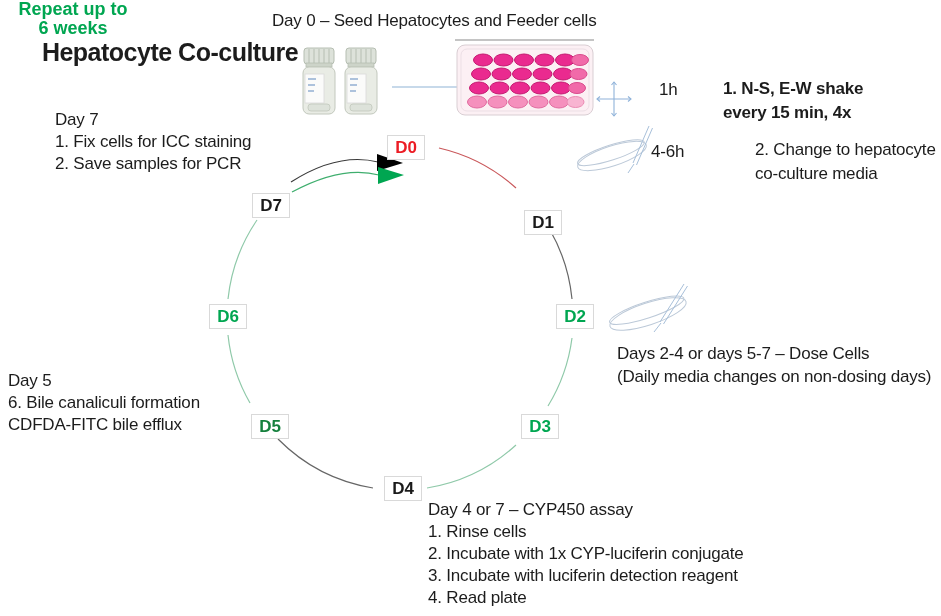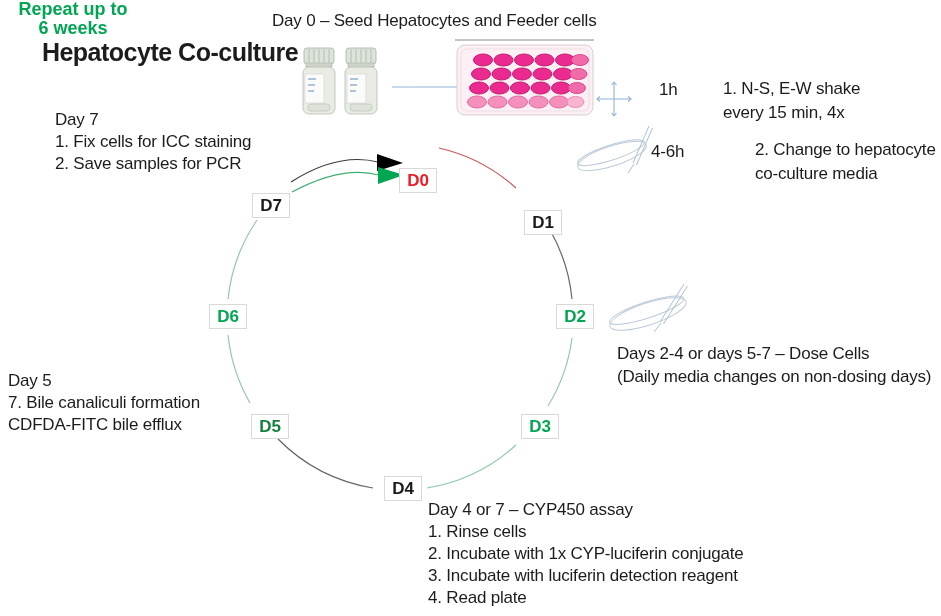--- a/index.html
+++ b/index.html
@@ -2,34 +2,34 @@
 <html><head>
 <meta charset="utf-8">
 <style>
   html,body{margin:0;padding:0;background:#ffffff;}
   .canvas{position:relative;width:941px;height:616px;background:#fff;overflow:hidden;
           font-family:"Liberation Sans",sans-serif;color:#1c1c1c;}
   svg{position:absolute;left:0;top:0;}
   .t{position:absolute;font-size:17px;letter-spacing:-0.2px;white-space:nowrap;color:#1c1c1c;}
   .top-title{left:272px;top:11px;}
   .dur1{left:659px;top:80px;}
-  .step1{left:723px;top:77px;line-height:24px;}
+  .step1{left:723px;top:77px;line-height:24px;font-weight:bold;}
   .dur2{left:651px;top:142px;}
   .step2{left:723px;top:138px;line-height:24px;margin-left:32px;}
   .day7{left:55px;top:109px;line-height:22px;}
   .day5{left:8px;top:370px;line-height:22px;}
   .dose{left:617px;top:342px;line-height:23px;}
   .cyp{left:428px;top:499px;line-height:22px;}
   .repeat{left:295px;top:190px;width:130px;text-align:center;font-weight:bold;
           font-size:18px;line-height:19px;color:#00a651;padding-left:8px;}
   .center-title{left:230px;top:295px;width:340px;text-align:center;font-weight:bold;
           font-size:25px;letter-spacing:-0.5px;}
   .dlabel{position:absolute;width:36px;height:23px;line-height:23px;text-align:center;
           background:#fff;border:1px solid #d9d9d9;font-weight:bold;font-size:17px;}
-  .d0{left:399px;top:135px;margin-top:33px;} .d1{left:524px;top:210px;} .d2{left:556px;top:304px;}
+  .d0{left:387px;top:135px;} .d1{left:524px;top:210px;} .d2{left:556px;top:304px;}
   .d3{left:521px;top:414px;} .d4{left:384px;top:476px;} .d5{left:251px;top:414px;}
   .d6{left:209px;top:304px;} .d7{left:252px;top:193px;}
 </style>
 </head>
 <body>
 
 <div class="canvas">
 
   <svg width="941" height="616" viewBox="0 0 941 616">
     <defs>
@@ -155,21 +155,21 @@
   </div>
 
   <div class="t day7">
     <div>Day 7</div>
     <div>1. Fix cells for ICC staining</div>
     <div>2. Save samples for PCR</div>
   </div>
 
   <div class="t day5">
     <div>Day 5</div>
-    <div>7. Bile canaliculi formation</div>
+    <div>6. Bile canaliculi formation</div>
     <div>CDFDA-FITC bile efflux</div>
   </div>
 
   <div class="t dose">
     <div>Days 2-4 or days 5-7 – Dose Cells</div>
     <div>(Daily media changes on non-dosing days)</div>
   </div>
 
   <div class="t cyp">
     <div>Day 4 or 7 – CYP450 assay</div>

